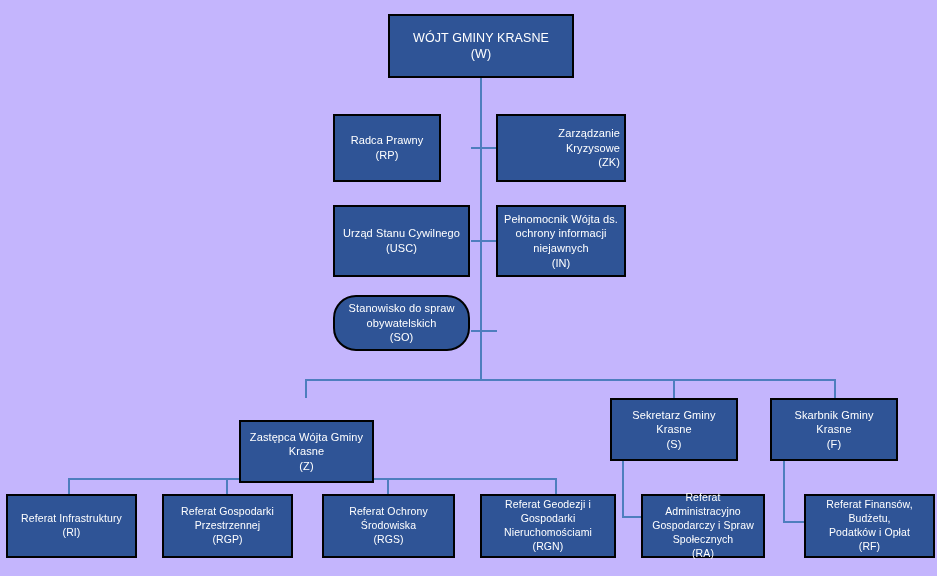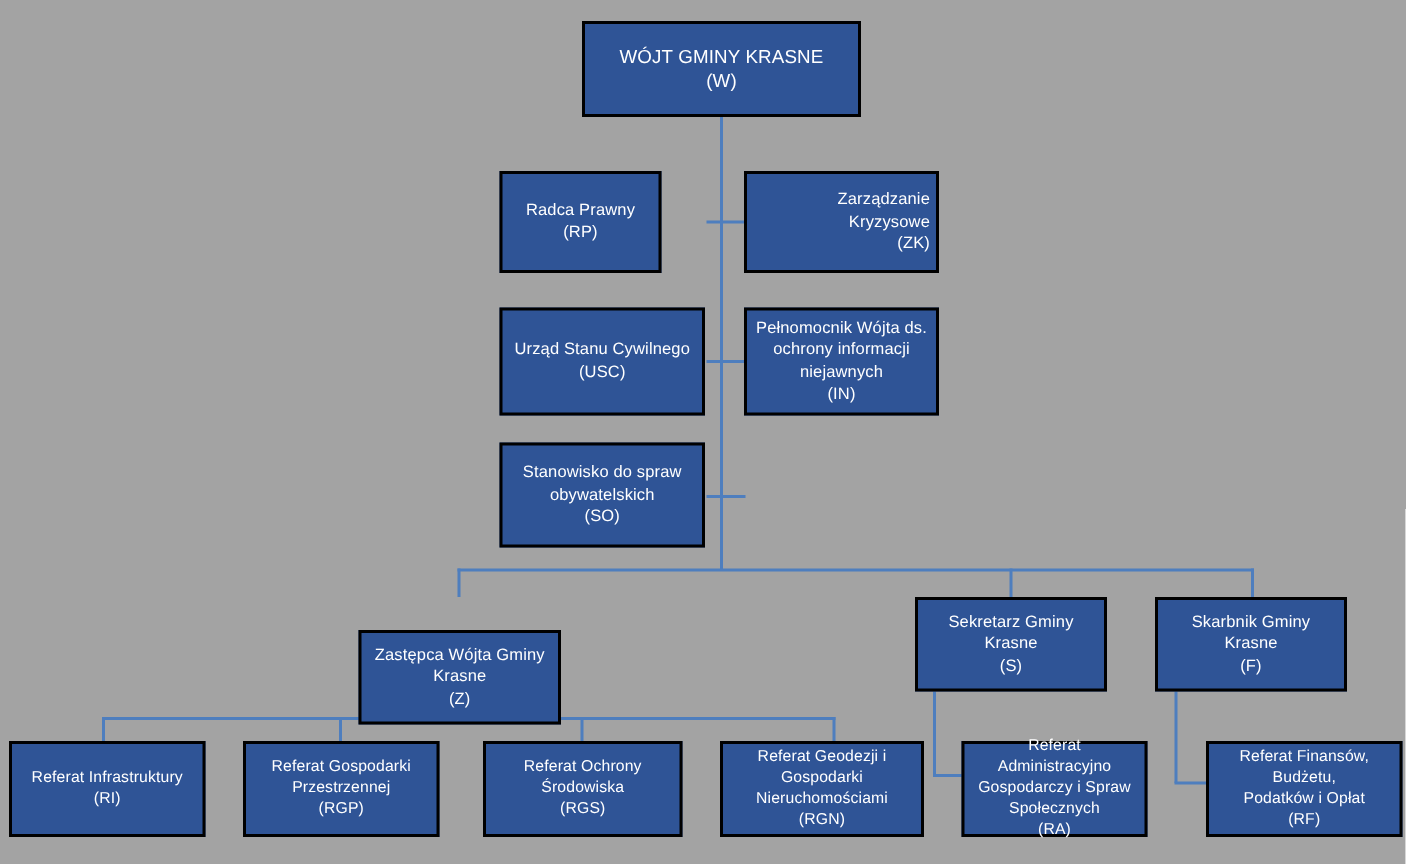--- a/index.html
+++ b/index.html
@@ -10,21 +10,21 @@
   }
   body {
     font-family: "Liberation Sans", sans-serif;
     -webkit-font-smoothing: antialiased;
   }
 
   #chart-root {
     position: relative;
     width: 937px;
     height: 576px;
-    background: #a3a3a3;
+    background: #c4b5fd;
     overflow: hidden;
     text-decoration: underline;
   }
 
   
   .conn {
     position: absolute;
     background: #4E7EBE;
     z-index: 1;
   }
@@ -110,21 +110,21 @@
     <span class="label">Urząd Stanu Cywilnego
 (USC)</span>
   </div>
   <div class="node t-staff" style="left:496px; top:205px; width:130px; height:72px;">
     <span class="label">Pełnomocnik Wójta ds.
 ochrony informacji
 niejawnych
 (IN)</span>
   </div>
 
-  <div class="node t-staff" style="left:333px; top:295px; width:137px; height:70px;">
+  <div class="node t-staff" style="left:333px; top:295px; width:137px; height:56px;border-radius:23px;">
     <span class="label">Stanowisko do spraw
 obywatelskich
 (SO)</span>
   </div>
 
   <div class="node t-mid" style="left:239px; top:420px; width:135px; height:63px;">
     <span class="label">Zastępca Wójta Gminy Krasne
 (Z)</span>
   </div>
   <div class="node t-mid" style="left:610px; top:398px; width:128px; height:63px;">

